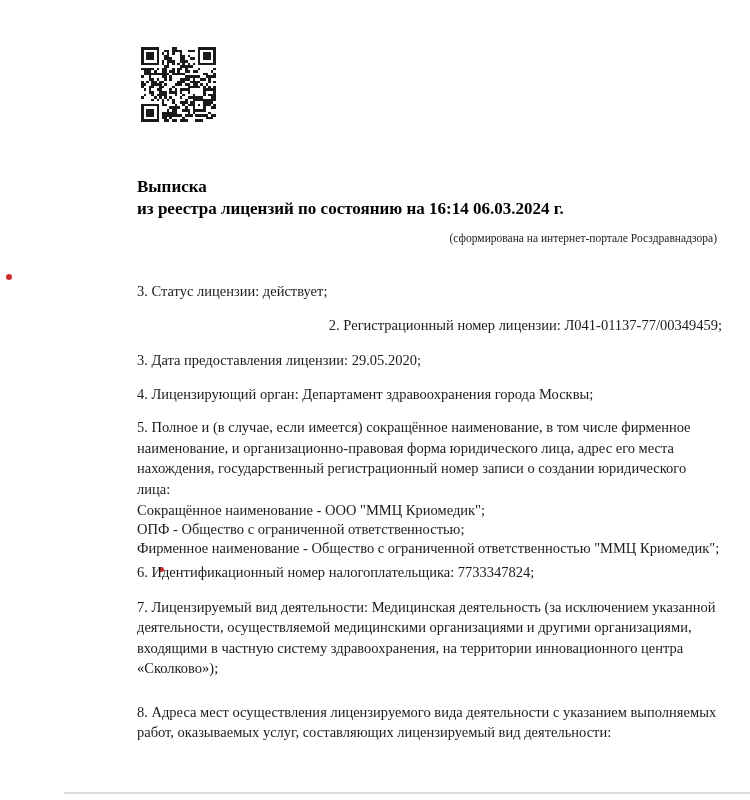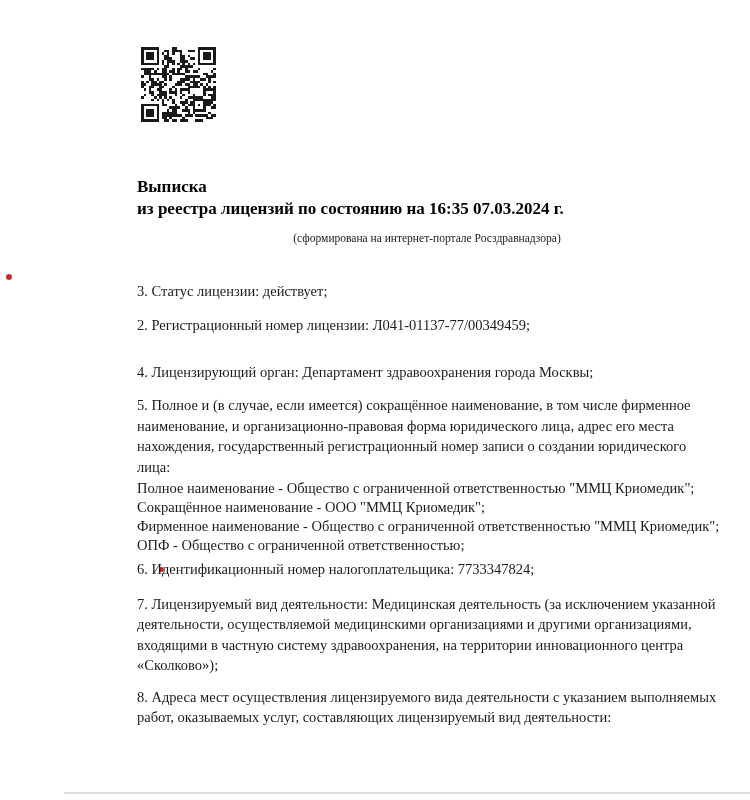--- a/index.html
+++ b/index.html
@@ -13,36 +13,36 @@
 
   .qr-wrap{left:141px;top:47px;width:75px;height:75px;}
   .qr-wrap svg{width:100%;height:100%;display:block;}
 
   .title-block{
     left:137px;top:176px;width:580px;
     font-weight:bold;font-size:17px;line-height:21.5px;color:#000;
   }
 
   .subtitle{
-    left:137px;top:231px;width:580px;text-align:center;
+    left:137px;top:231px;width:580px;text-align:right;
     font-size:11.5px;line-height:14px;color:#202020;
   }
 
   .body-col{
     left:137px;top:281px;width:585px;
     font-size:14.5px;line-height:20.5px;
   }
   .body-col .p1{margin-bottom:13.5px;}
-  .body-col .p2{margin-bottom:26px;}
+  .body-col .p2{margin-bottom:14px;text-align:right;}
   .body-col .p3{margin-bottom:13.5px;}
   .body-col .p4{margin-bottom:13px;font-family:Liberation Serif, serif;}
   .body-col .p5{margin-bottom:2px;font-family:Liberation Serif, serif;}
   .org-block{line-height:19px;margin-bottom:4px;}
   .body-col .p6{margin-bottom:14px;}
-  .body-col .p7{margin-bottom:11px;}
+  .body-col .p7{margin-bottom:23px;}
   .body-col .p8{margin-bottom:0;}
 
   .red-dot{border-radius:50%;background:#cc2b2b;}
   .red-dot-left{left:6px;top:274px;width:6px;height:6px;}
   .red-dot-address{left:159px;top:567px;width:5px;height:5px;}
 
   .bottom-divider{left:64px;top:792px;width:686px;height:2px;background:#dcdcdc;}
 </style>
 </head>
 <body>
@@ -469,37 +469,37 @@
       <rect x="16" y="28" width="1" height="1" fill="#1a1a1a"></rect>
       <rect x="17" y="28" width="1" height="1" fill="#1a1a1a"></rect>
       <rect x="21" y="28" width="1" height="1" fill="#1a1a1a"></rect>
       <rect x="22" y="28" width="1" height="1" fill="#1a1a1a"></rect>
       <rect x="23" y="28" width="1" height="1" fill="#1a1a1a"></rect>
     </svg>
 </div>
 
 <div class="abs title-block">
   <div>Выписка</div>
-  <div>из реестра лицензий по состоянию на 16:35 07.03.2024 г.</div>
+  <div>из реестра лицензий по состоянию на 16:14 06.03.2024 г.</div>
 </div>
 
 <div class="abs subtitle">(сформирована на интернет-портале Росздравнадзора)</div>
 
 <div class="abs red-dot red-dot-left"></div>
 <div class="abs red-dot red-dot-address"></div>
 
 <div class="abs body-col">
   <p class="p1">3. Статус лицензии: действует;</p>
   <p class="p2">2. Регистрационный номер лицензии: Л041-01137-77/00349459;</p>
+  <p class="p3">3. Дата предоставления лицензии: 29.05.2020;</p>
   <p class="p4">4. Лицензирующий орган: Департамент здравоохранения города Москвы;</p>
   <p class="p5">5. Полное и (в случае, если имеется) сокращённое наименование, в том числе фирменное наименование, и организационно-правовая форма юридического лица, адрес его места нахождения, государственный регистрационный номер записи о создании юридического лица:</p>
   <div class="org-block">
-    <div>Полное наименование - Общество с ограниченной ответственностью "ММЦ Криомедик";</div>
     <div>Сокращённое наименование - ООО "ММЦ Криомедик";</div>
+    <div>ОПФ - Общество с ограниченной ответственностью;</div>
     <div>Фирменное наименование - Общество с ограниченной ответственностью "ММЦ Криомедик";</div>
-    <div>ОПФ - Общество с ограниченной ответственностью;</div>
   </div>
   <p class="p6">6. Идентификационный номер налогоплательщика: 7733347824;</p>
   <p class="p7">7. Лицензируемый вид деятельности: Медицинская деятельность (за исключением указанной деятельности, осуществляемой медицинскими организациями и другими организациями, входящими в частную систему здравоохранения, на территории инновационного центра «Сколково»);</p>
   <p class="p8">8. Адреса мест осуществления лицензируемого вида деятельности с указанием выполняемых работ, оказываемых услуг, составляющих лицензируемый вид деятельности:</p>
 </div>
 
 <div class="abs bottom-divider"></div>
 
 </body></html>

